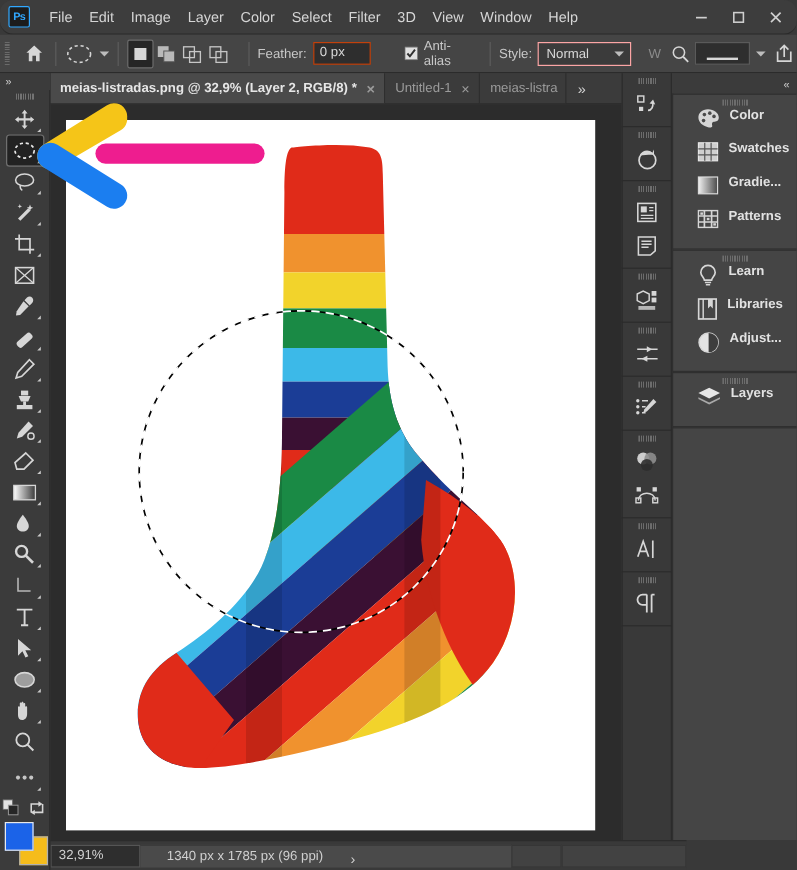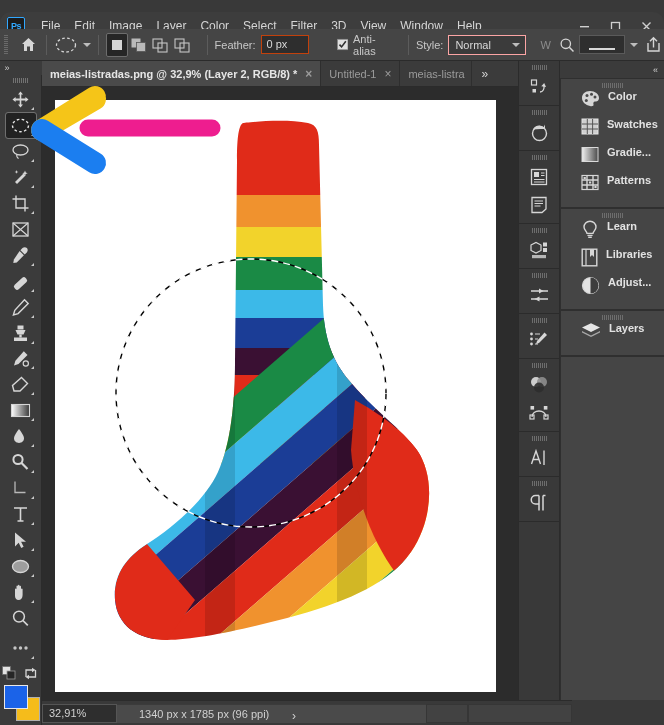--- a/index.html
+++ b/index.html
@@ -7,21 +7,21 @@
     width: 664px; height: 725px;
     overflow: hidden;
     background: #393939;
     font-family: "Liberation Sans", sans-serif;
     -webkit-font-smoothing: antialiased;
   }
   #app { position: relative; width: 664px; height: 725px; background: #393939; }
 
   
   #menubar {
-    position: absolute; left: 0; top: 12px; width: 664px; height: 29px;
+    position: absolute; left: 0; top: 0; width: 664px; height: 29px;
     background: #3d3d3d; display: flex; align-items: center;
     border-bottom: 1px solid #2b2b2b;
     border-radius: 11px;
   }
   #ps-logo {
     width: 18px; height: 18px; margin-left: 7px; margin-right: 9px;
     border: 1px solid #31a8ff; border-radius: 2px; background: #1c1c1c;
     color: #31a8ff; font-size: 9px; font-weight: bold;
     display: flex; align-items: center; justify-content: center;
     letter-spacing: -0.5px;

